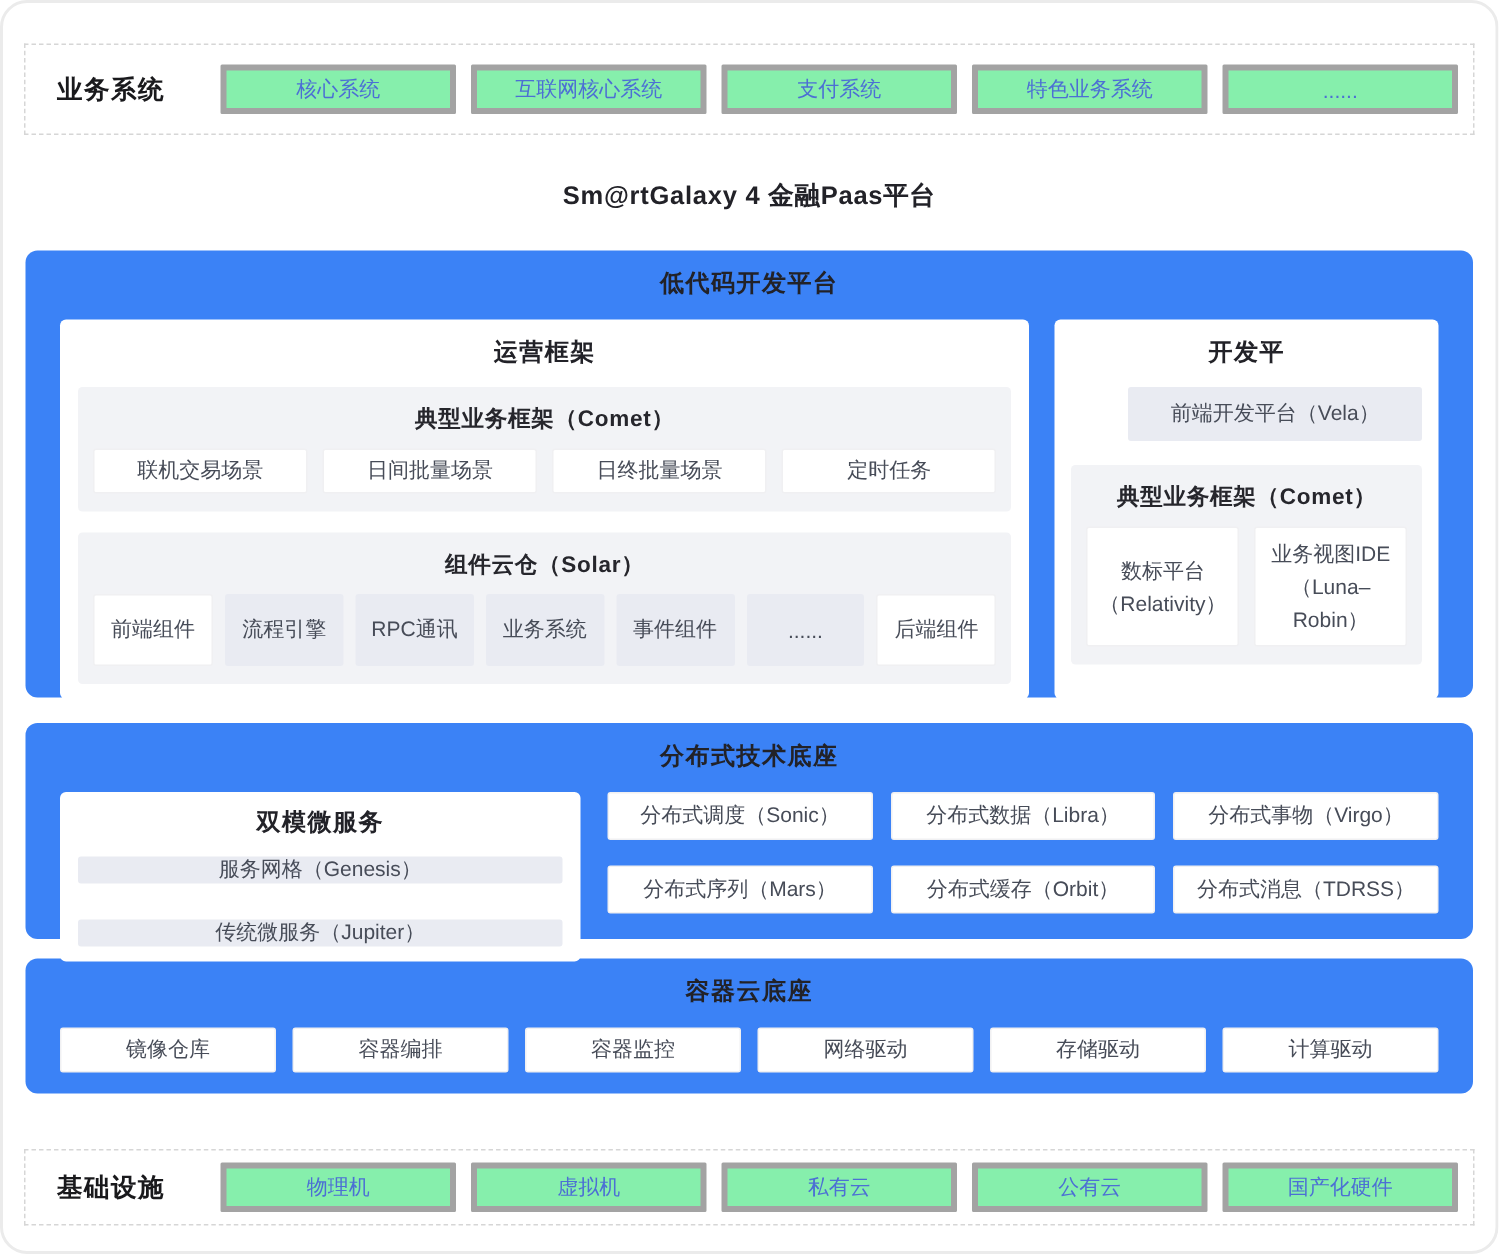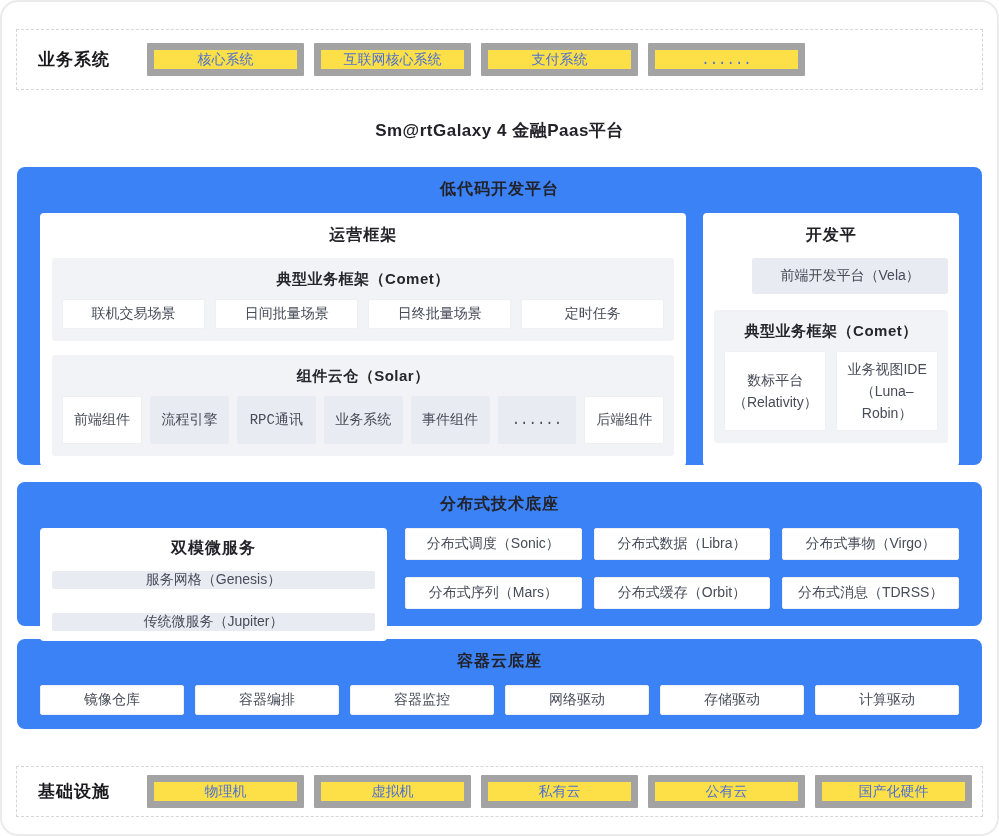--- a/index.html
+++ b/index.html
@@ -33,29 +33,28 @@
     font-weight: bold;
     color: #19191c;
     letter-spacing: 1px;
     margin-right: 37px;
     white-space: nowrap;
   }
   .chip-set { display: flex; gap: 10px; }
   .chip {
     width: 157px;
     height: 33px;
-    background: #fde047;
-    border: 7px solid #a3a3a3;
+    background: #86efac;
+    border: 4px solid #a3a3a3;
     display: flex;
     align-items: center;
     justify-content: center;
     font-size: 14px;
     color: #4c6fd4;
     border-radius: 1px;
-    font-family: Liberation Mono, monospace;
   }
   
   .main-title {
     margin-top: 29px;
     text-align: center;
     font-size: 17px;
     font-weight: bold;
     color: #222228;
     letter-spacing: 0.5px;
   }
@@ -117,21 +116,21 @@
   }
   .card-white { background: #ffffff; border: 1px solid #f0f0f2; }
   .card-tile  { background: #e9ebf2; }
   
   .lowcode-flex { display: flex; gap: 17px; align-items: stretch; }
   .op-box { width: 650px; }
   .dev-box { width: 257px; padding: 10px 11px; }
   .comet-cards .card { flex: 1; height: 30px; }
   .solar-row { display: flex; gap: 8px; height: 48px; align-items: center; }
   .solar-row .card-end { width: 80px; height: 48px; }
-  .solar-row .card-tile { flex: 1; height: 48px; font-family: Liberation Mono, monospace; }
+  .solar-row .card-tile { flex: 1; height: 48px; }
   .solar-section { margin-top: 14px; }
   .vela-card { height: 36px; margin-bottom: 16px; margin-left: 38px; }
   .dev-comet-cards .card { flex: 1; height: 80px; flex-direction: column; line-height: 22px; }
   
   .dist-flex { display: flex; gap: 18px; align-items: flex-start; }
   .dual-box { width: 347px; padding: 8px 12px 10px; }
   .dual-cards { display: flex; gap: 24px; flex-direction: column; }
   .dual-cards .card { flex: 1; height: 36px; }
   .dist-grid {
     flex: 1;
@@ -149,20 +148,21 @@
 <body>
 
 <div class="canvas">
 
   <div class="dashed-row row-top">
     <div class="row-label">业务系统</div>
     <div class="chip-set">
       <div class="chip">核心系统</div>
       <div class="chip">互联网核心系统</div>
       <div class="chip">支付系统</div>
+      <div class="chip">特色业务系统</div>
       <div class="chip">......</div>
     </div>
   </div>
 
   <div class="main-title">Sm@rtGalaxy 4  金融Paas平台</div>
 
   <div class="panel panel-lowcode">
     <div class="panel-title">低代码开发平台</div>
     <div class="lowcode-flex">
 

